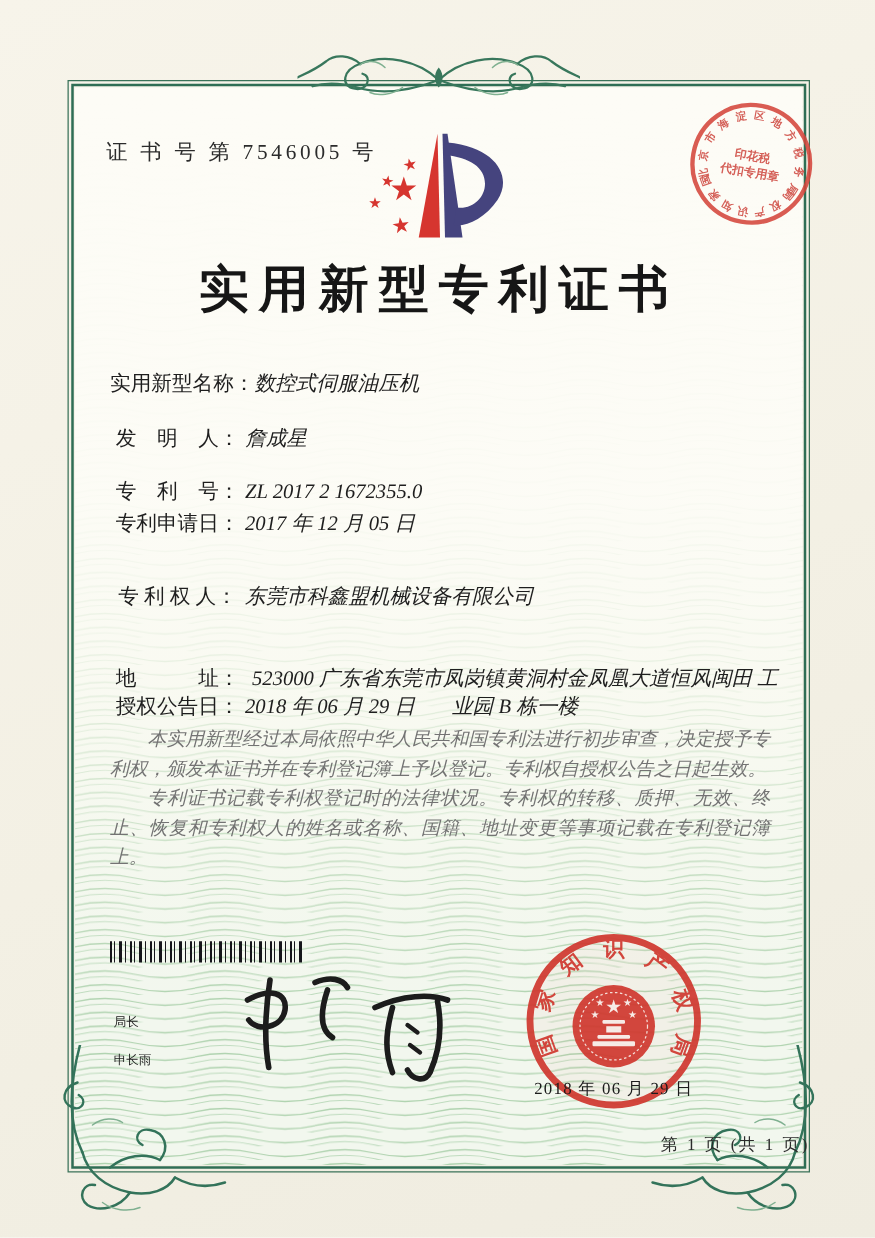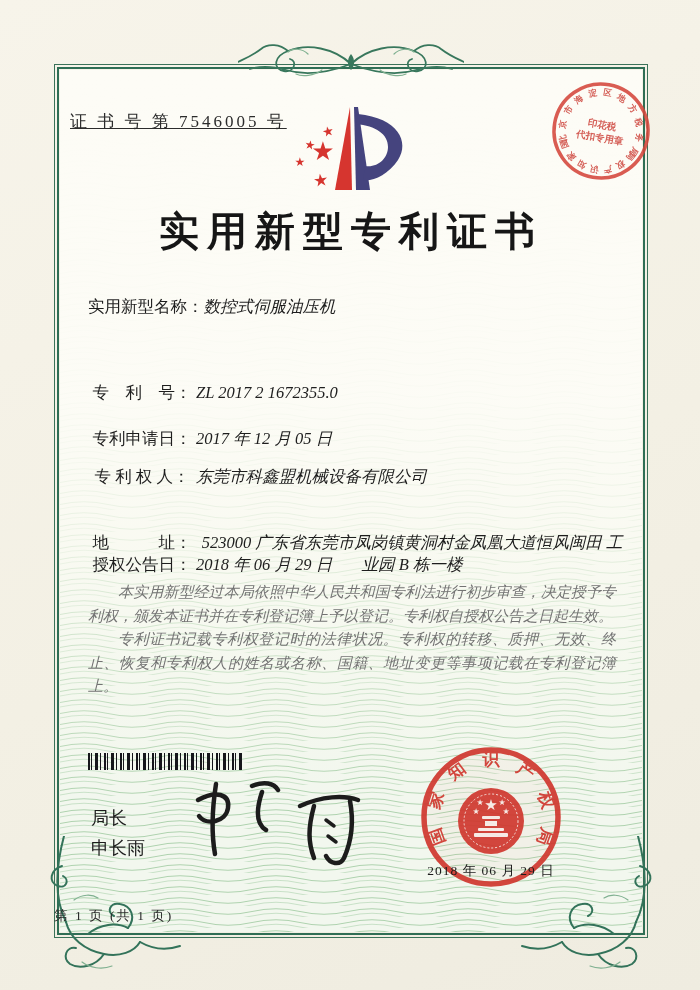--- a/index.html
+++ b/index.html
@@ -8,52 +8,52 @@
          font-family:"Liberation Serif","DejaVu Serif",serif; color:#222; }
 
   .cert { position:absolute; left:54px; top:64px; width:594px; height:874px; }
   .b-outer { position:absolute; inset:0; border:1px solid #3a7259; }
   .b-inner { position:absolute; inset:3px; border:2px solid #2f6e55; }
   .bg-pattern { position:absolute; inset:6px; }
   .bg-fade { position:absolute; inset:6px;
      background:linear-gradient(180deg, rgba(253,252,246,1) 0%, rgba(253,252,246,.95) 38%,
                 rgba(252,251,243,.72) 55%, rgba(250,250,240,.28) 72%, rgba(248,250,238,0) 86%); }
 
-  .cert-no { position:absolute; left:16px; top:46px; font-size:17px; letter-spacing:3px; color:#2b2b2b;text-decoration:underline; }
+  .cert-no { position:absolute; left:31px; top:46px; font-size:17px; letter-spacing:3px; color:#2b2b2b; }
   .logo { position:absolute; left:224px; top:38px; width:150px; height:96px; }
   .title { position:absolute; left:0; top:140px; width:100%; text-align:center;
            font-size:40px; font-weight:700; letter-spacing:8px; color:#161616;font-family:Liberation Serif, serif; }
 
   .frow { position:absolute; left:34px; display:flex; font-size:16.5px; color:#1e1e1e; line-height:22px;text-align:center; }
   .flabel { flex:0 0 108px; white-space:nowrap; }
   .fvalue { white-space:nowrap;font-style:italic; }
   .fvalue.wrap { white-space:normal; width:432px; }
   .grant-no { position:absolute; left:308px; top:0; display:flex; }
 
   .paras { position:absolute; left:34px; top:517px; width:528px; font-size:15px;
            line-height:23.5px; text-align:justify; font-style:italic; color:#737373; }
   .paras p { text-indent:2em; }
 
   .barcode { position:absolute; left:34px; top:689px; width:156px; height:17px;
      background:repeating-linear-gradient(90deg,#16161b 0 2px,transparent 2px 3px,
        #16161b 3px 4px,transparent 4px 7px,#16161b 7px 10px,transparent 10px 12px,
        #16161b 12px 13px,transparent 13px 16px); }
 
-  .signer { position:absolute; left:37px; top:740px; font-family:Liberation Mono, monospace;
-            font-size:18px; color:#1c1c1c; line-height:30px; }
+  .signer { position:absolute; left:37px; top:740px; font-family:Liberation Serif, serif;
+            font-size:10px; color:#1c1c1c; line-height:30px; }
   .signature { position:absolute; left:128px; top:706px; width:196px; height:100px; }
 
   .seal { position:absolute; left:362px; top:678px; width:150px; height:150px; }
   .seal-date { position:absolute; left:352px; top:798px; width:170px; text-align:center;
                font-size:13.5px; color:#1b1b1b; letter-spacing:1px; }
 
   .tax-stamp { position:absolute; left:548px; top:78px; width:106px; height:106px;
                transform:rotate(10deg); opacity:.88; }
 
-  .footer { position:absolute; left:0; top:843px; width:100%; text-align:left;
+  .footer { position:absolute; left:0; top:843px; width:100%; text-align:right;
             font-size:13.5px; color:#2b2b2b; letter-spacing:2px; }
 
   .flourish { position:absolute; }
   .fl-top { left:184px; top:-24px; width:226px; height:46px; }
   .fl-bl { left:-20px; top:772px; width:148px; height:148px; }
   .fl-br { right:-20px; top:772px; width:148px; height:148px; transform:scaleX(-1); }
 </style>
 </head>
 <body>
 
@@ -132,25 +132,29 @@
       </g>
     </svg>
   </div>
 
   <div class="title">实用新型专利证书</div>
 
   <div class="frow" style="top:232px">
     <span class="flabel">实用新型名称：</span>
     <span class="fvalue">数控式伺服油压机</span>
   </div>
+  <div class="frow" style="top:276px">
+    <span class="flabel">发　明　人：</span>
+    <span class="fvalue">詹成星</span>
+  </div>
   <div class="frow" style="top:318px">
     <span class="flabel">专　利　号：</span>
     <span class="fvalue">ZL 2017 2 1672355.0</span>
   </div>
-  <div class="frow" style="top:364px">
+  <div class="frow" style="top:344px">
     <span class="flabel">专利申请日：</span>
     <span class="fvalue">2017 年 12 月 05 日</span>
   </div>
   <div class="frow" style="top:402px">
     <span class="flabel">专 利 权 人：</span>
     <span class="fvalue">东莞市科鑫盟机械设备有限公司</span>
   </div>
   <div class="frow" style="top:468px">
     <span class="flabel">地　　　址：</span>
     <span class="fvalue wrap">523000 广东省东莞市凤岗镇黄洞村金凤凰大道恒风闽田 工业园 B 栋一楼</span>

